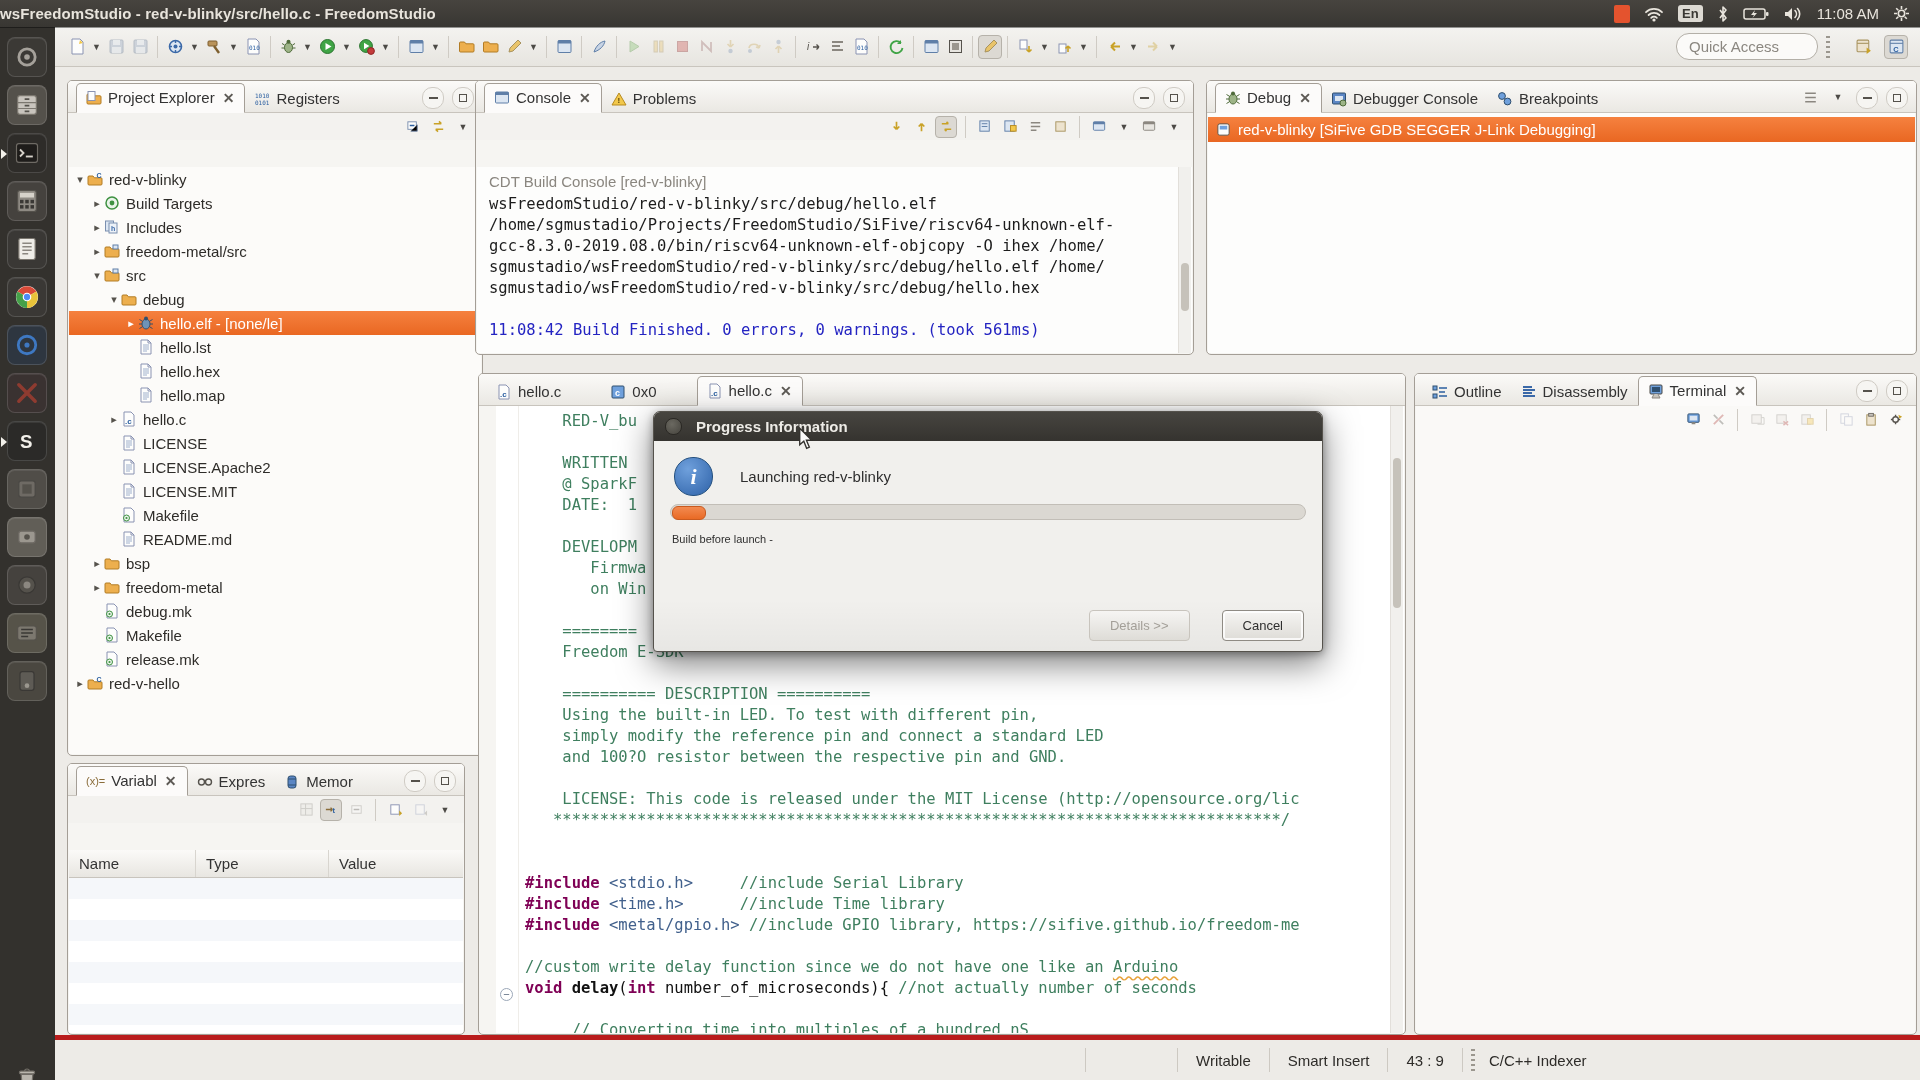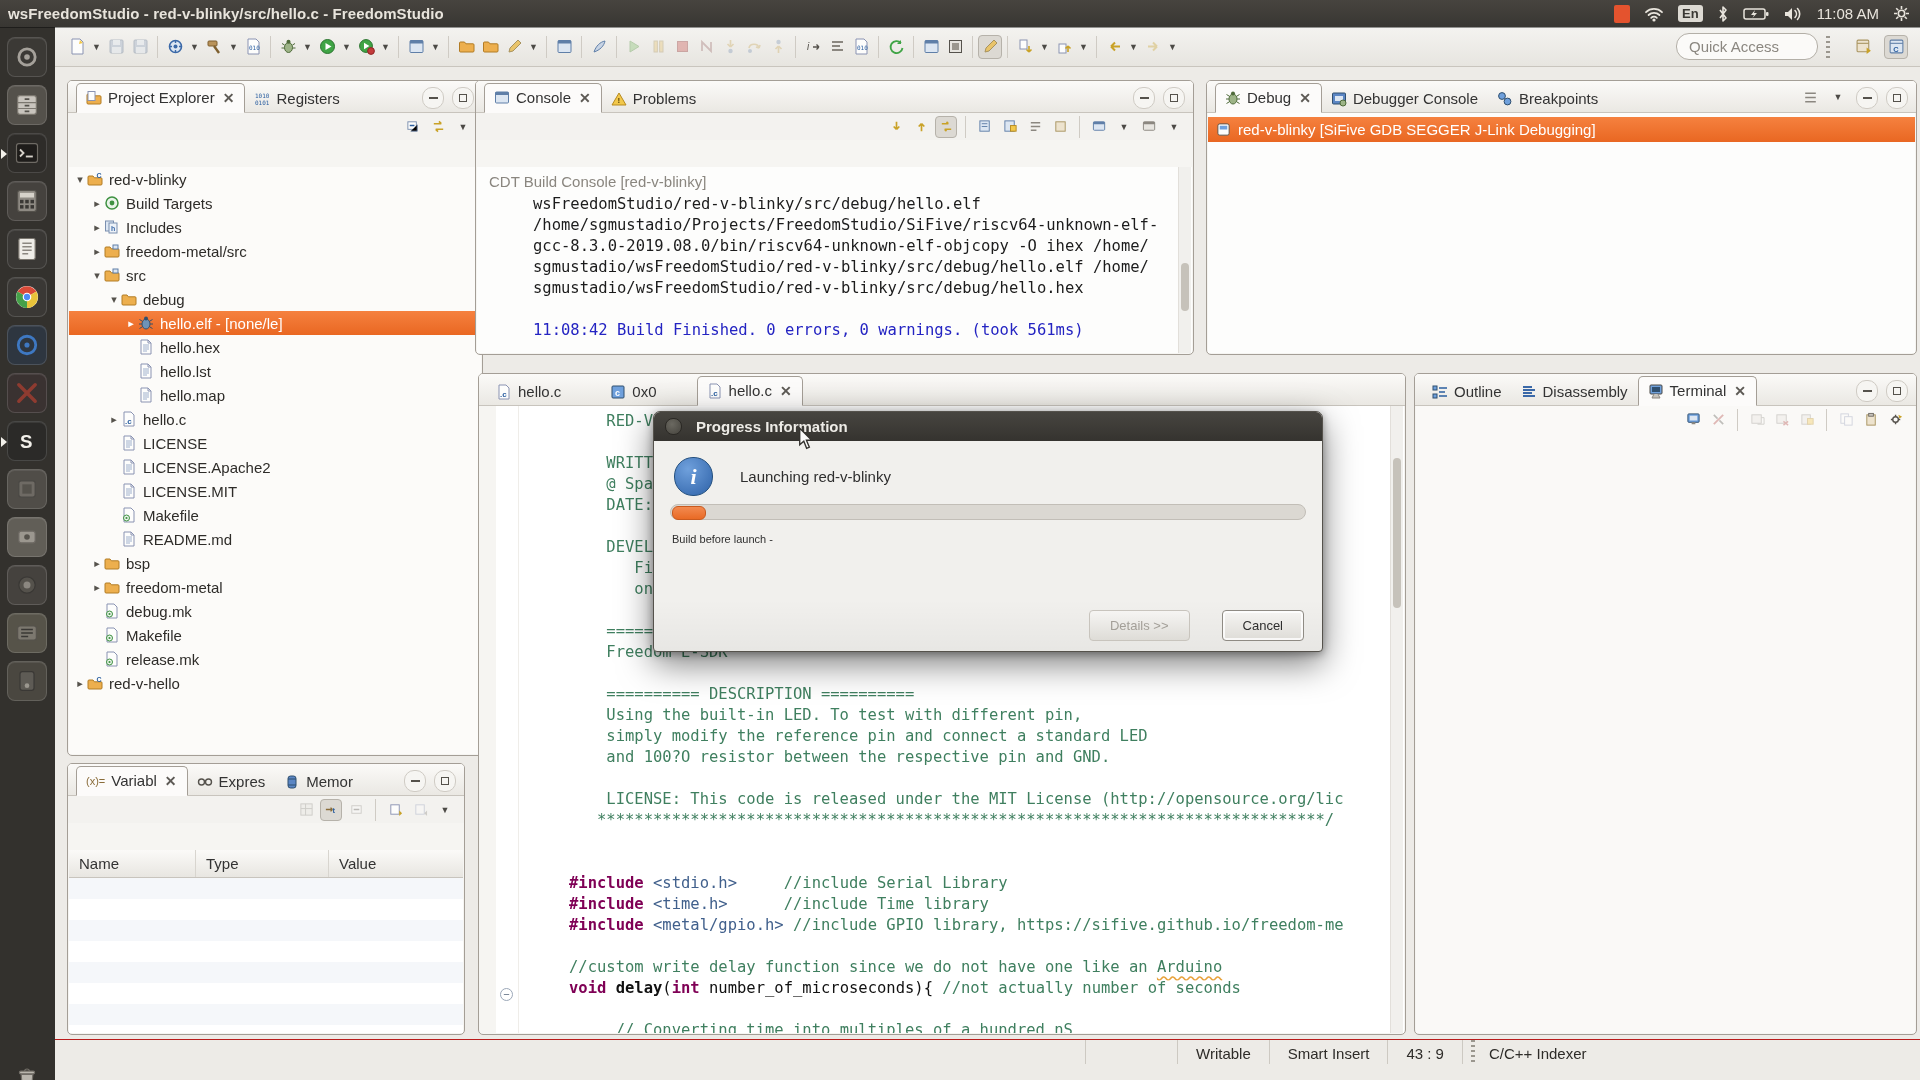--- a/index.html
+++ b/index.html
@@ -3,21 +3,21 @@
 <meta charset="utf-8">
 <style>
   html,body{margin:0;padding:0;background:#555;}
   #root{position:relative;width:1920px;height:1080px;overflow:hidden;
         font-family:"Liberation Sans",sans-serif;background:#EDEBE7;font-size:15px;color:#2e2c29;}
   svg{display:block}
   
   #topbar{position:absolute;left:0;top:0;width:1920px;height:27px;
           background:linear-gradient(#47443F,#383632);color:#E8E4DC;
           display:flex;align-items:center;box-shadow:0 1px 0 rgba(0,0,0,.4);z-index:40;}
-  #topbar .title{margin-left:8px;font-weight:bold;font-size:15px;letter-spacing:.1px;}
+  #topbar .title{margin-left:0;font-weight:bold;font-size:15px;letter-spacing:.1px;}
   #tray{margin-left:auto;display:flex;align-items:center;gap:14px;padding-right:10px;}
   .tray-ic{display:flex;align-items:center;justify-content:center;height:20px;}
   .rec-square{width:16px;height:18px;background:#E4532E;border-radius:2px;}
   .lang-badge{background:#DDDAD3;color:#3A3833;font-weight:bold;font-size:13px;
               padding:1px 4px;border-radius:3px;line-height:15px;}
   .clock{font-size:15px;}
   
   #dock{position:absolute;left:0;top:27px;width:55px;height:1053px;background:#33312D;z-index:30;}
   .tile{position:absolute;left:7px;width:40px;height:40px;border-radius:8px;
         border:1px solid rgba(255,255,255,.14);box-shadow:inset 0 1px 0 rgba(255,255,255,.08);
@@ -61,21 +61,21 @@
   .ptool .tbtn{width:22px;height:22px;}
   .ptool .tbtn svg{width:15px;height:15px;}
   
   #pe-tree{position:absolute;left:1px;right:1px;top:86px;bottom:1px;background:#FCFBF9;overflow:hidden;}
   .trow{height:24px;display:flex;align-items:center;font-size:15px;white-space:nowrap;}
   .trow .arr{width:14px;text-align:center;font-size:11px;color:#55524c;flex:0 0 auto;}
   .trow .ticon{width:17px;height:16px;margin-right:5px;flex:0 0 auto;}
   .trow .ticon svg{width:16px;height:16px;}
   .trow.sel{background:linear-gradient(#F5813F,#E96722);color:#fff;}
   
-  .mono{font-family:"DejaVu Sans Mono","Liberation Mono",monospace;margin-left:44px;}
+  .mono{font-family:"DejaVu Sans Mono","Liberation Mono",monospace;}
   #console-body{position:absolute;left:1px;right:1px;top:86px;bottom:1px;background:#FDFDFC;}
   #console-label{color:#8a867f;font-size:15px;padding:6px 0 2px 12px;}
   #console-text{padding:2px 0 0 12px;font-size:15.5px;line-height:21px;color:#1c1c1c;white-space:pre;}
   #console-text .info{color:#2424C2;}
   .vscroll{position:absolute;right:1px;width:12px;background:#F1F0ED;border-left:1px solid #E2DFDA;}
   .vthumb{position:absolute;left:2px;width:8px;background:#C6C2BA;border-radius:4px;}
   
   #debug-body{position:absolute;left:1px;right:1px;top:32px;bottom:1px;background:#FDFDFC;}
   #debug-sel{margin-top:4px;height:25px;background:linear-gradient(#F5813F,#E96722);color:#fff;
              display:flex;align-items:center;gap:7px;padding-left:8px;font-size:15px;}
@@ -96,21 +96,21 @@
   #vars-table{position:absolute;left:1px;right:1px;top:86px;bottom:1px;background:#fff;}
   #vars-head{display:flex;height:27px;background:linear-gradient(#FBFAF8,#E8E6E1);border-bottom:1px solid #C8C4BD;
              font-size:15px;color:#333;}
   #vars-head .col{display:flex;align-items:center;padding-left:10px;border-right:1px solid #D8D5CF;box-sizing:border-box;}
   .vrow{height:21px;}
   .vrow:nth-child(odd){background:#F5F7FA;}
   
   #term-body{position:absolute;left:1px;right:1px;top:32px;bottom:1px;background:#FAF9F7;}
   
   #statusbar{position:absolute;left:55px;right:0;bottom:0;height:40px;background:#EDEBE7;
-             border-top:1px solid #b91c1c;display:flex;align-items:flex-start;z-index:10;}
+             border-top:5px solid #b91c1c;display:flex;align-items:center;z-index:10;}
   .sfield{display:flex;align-items:center;justify-content:center;height:26px;padding:0 18px;font-size:15px;color:#2e2c29;}
   .ssep{width:1px;height:24px;background:#CDC9C2;}
   .sdots{width:4px;height:22px;margin:0 8px;background:repeating-linear-gradient(#9B978F 0 2px,transparent 2px 5px);}
   
   #dialog{position:absolute;left:653px;top:411px;width:670px;height:241px;z-index:50;
           border-radius:7px 7px 4px 4px;box-shadow:0 12px 34px rgba(0,0,0,.5), 0 2px 8px rgba(0,0,0,.35);
           background:#F1F0ED;border:1px solid #55524C;box-sizing:border-box;}
   #dlg-title{height:29px;background:linear-gradient(#474540,#35332F);border-radius:6px 6px 0 0;
              display:flex;align-items:center;color:#EDEBE6;font-weight:bold;font-size:15px;}
   #dlg-circle{width:15px;height:15px;border-radius:8px;margin:0 14px 0 11px;
@@ -680,32 +680,32 @@
         </div>
         <div class="trow" style="padding-left: 55px;">
           <span class="arr"></span>
           <span class="ticon">
             <svg viewBox="0 0 16 16">
               <path d="M3 1h7l3 3v11H3z" fill="#FDFDFC" stroke="#8A93B2"></path>
               <path d="M10 1v3h3" fill="none" stroke="#8A93B2"></path>
               <path d="M5 6h6M5 8h6M5 10h6M5 12h4" stroke="#9FB0CC"></path>
             </svg>
           </span>
-          <span>hello.hex</span>
+          <span>hello.lst</span>
         </div>
         <div class="trow" style="padding-left: 55px;">
           <span class="arr"></span>
           <span class="ticon">
             <svg viewBox="0 0 16 16">
               <path d="M3 1h7l3 3v11H3z" fill="#FDFDFC" stroke="#8A93B2"></path>
               <path d="M10 1v3h3" fill="none" stroke="#8A93B2"></path>
               <path d="M5 6h6M5 8h6M5 10h6M5 12h4" stroke="#9FB0CC"></path>
             </svg>
           </span>
-          <span>hello.lst</span>
+          <span>hello.hex</span>
         </div>
         <div class="trow" style="padding-left: 55px;">
           <span class="arr"></span>
           <span class="ticon">
             <svg viewBox="0 0 16 16">
               <path d="M3 1h7l3 3v11H3z" fill="#FDFDFC" stroke="#8A93B2"></path>
               <path d="M10 1v3h3" fill="none" stroke="#8A93B2"></path>
               <path d="M5 6h6M5 8h6M5 10h6M5 12h4" stroke="#9FB0CC"></path>
             </svg>
           </span>

